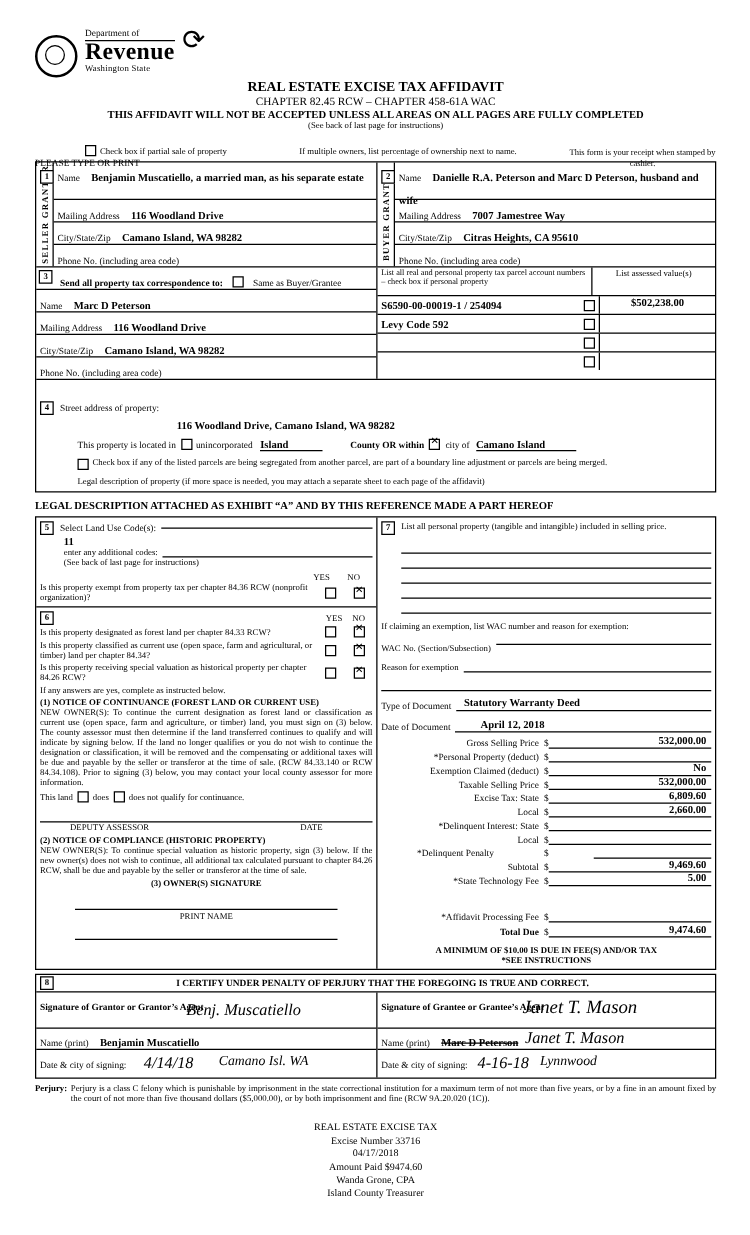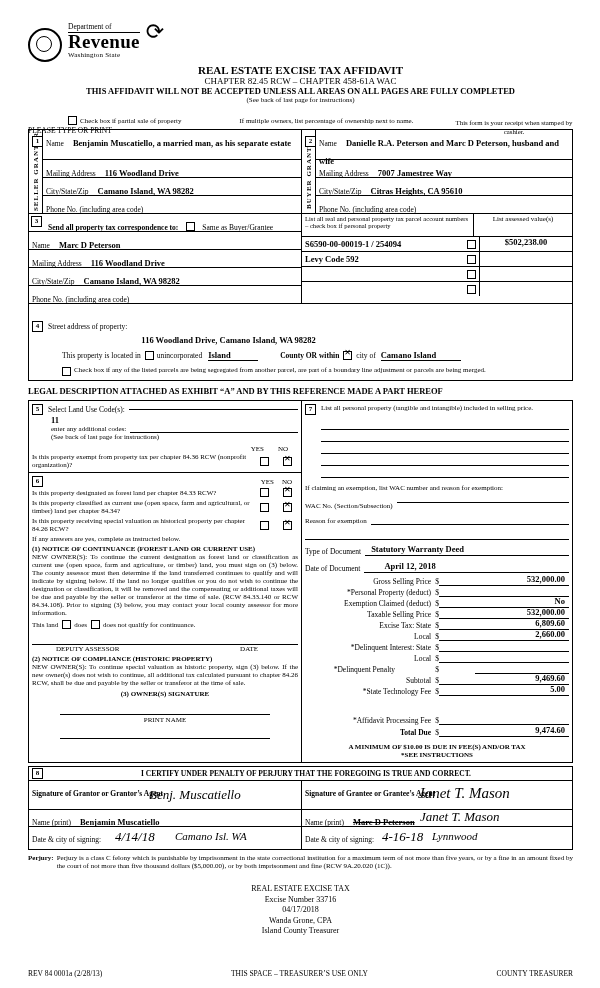--- a/index.html
+++ b/index.html
@@ -202,20 +202,21 @@
         <span class="hand ul" style="margin-left:6px;min-width:50px;">Island</span>
         <span class="fs75 b" style="margin-left:22px;">County OR  within</span>
         <span class="cb cbx" style="margin-left:4px;"></span>
         <span class="fs75" style="margin-left:4px;">city of</span>
         <span class="hand ul" style="margin-left:5px;min-width:80px;">Camano Island</span>
       </div>
       <div style="display:flex;align-items:flex-start;margin-top:5px;margin-left:30px;">
         <span class="cb" style="margin-top:1px;"></span>
         <span class="fs7" style="margin-left:3px;">Check box if any of the listed parcels are being segregated from another parcel, are part of a boundary line adjustment or parcels are being merged.</span>
       </div>
+      <div style="margin-top:5px;margin-left:30px;" class="fs7">Legal description of property (if more space is needed, you may attach a separate sheet to each page of the affidavit)</div>
     </div>
   </div>
 
   <div class="fs85 b" style="margin-top:5px;">LEGAL DESCRIPTION ATTACHED AS EXHIBIT “A” AND BY THIS REFERENCE MADE A PART HEREOF</div>
 
   <div class="frame" style="margin-top:4px;display:flex;">
 
     <div style="width:272px;border-right:1px solid #000;">
 
       <div style="padding:3px;">
@@ -464,20 +465,21 @@
 
   <div style="margin-top:4px;display:flex;">
     <span class="fs7 b">Perjury:</span>
     <span class="fs7" style="margin-left:3px;text-align:justify;">Perjury is a class C felony which is punishable by imprisonment in the state correctional institution for a maximum term of not more than five years, or by a fine in an amount fixed by the court of not more than five thousand dollars ($5,000.00), or by both imprisonment and fine (RCW 9A.20.020 (1C)).</span>
   </div>
 
   <div class="treas" style="margin-top:14px;">
     <div>REAL ESTATE EXCISE TAX</div>
     <div>Excise Number 33716</div>
     <div>04/17/2018</div>
+    <div>Amount Paid $9474.60</div>
     <div>Wanda Grone, CPA</div>
     <div>Island County Treasurer</div>
   </div>
 
   <div class="foot" style="margin-top:32px;border-top:0;">
     <span>REV 84 0001a (2/28/13)</span>
     <span>THIS SPACE – TREASURER’S USE ONLY</span>
     <span>COUNTY TREASURER</span>
   </div>
 

